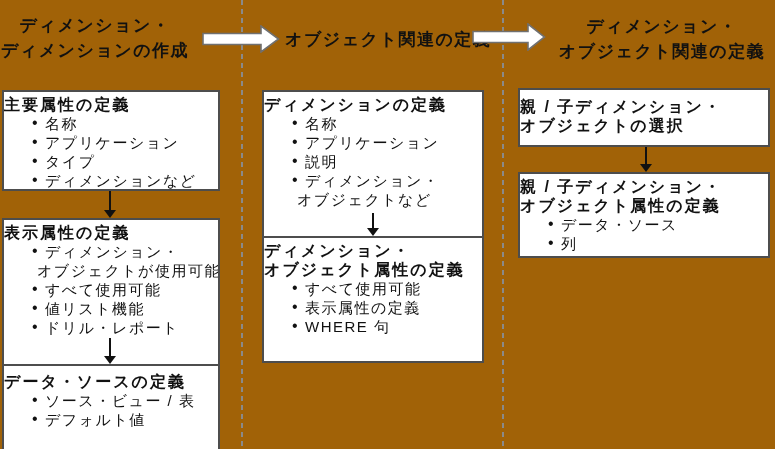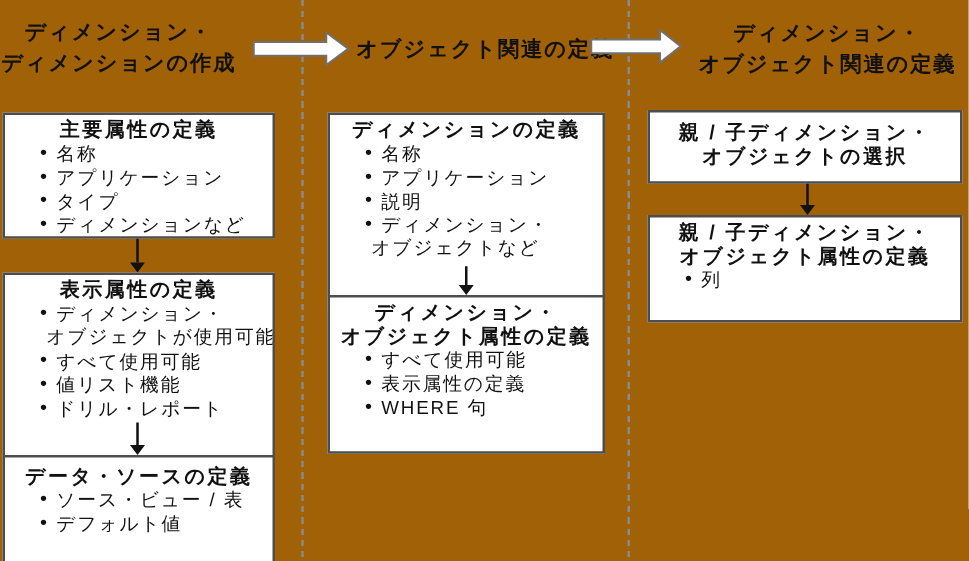--- a/index.html
+++ b/index.html
@@ -14,33 +14,33 @@
   .hdr {
     position:absolute; font-weight:bold; font-size:17px; line-height:25px;
     text-align:center; letter-spacing:1.5px; white-space:nowrap;
   }
   .bigarrow { position:absolute; }
   .box {
     position:absolute; border:2px solid #4d4d4d; background:#fff;
     box-sizing:border-box; overflow:hidden;
   }
   .btitle {
-    font-weight:bold; font-size:16px; line-height:19px; text-align:center;
+    font-weight:bold; font-size:16px; line-height:19px; 
     letter-spacing:2px; white-space:nowrap;
   }
   .pt3 { padding-top:3px; }
   .pt6 { padding-top:6px; }
   .bullets { padding:0 4px 0 24px; }
   .bullet {
     position:relative; font-size:15px; line-height:19px; padding-left:17px;
     letter-spacing:1.5px;
   }
   .bullet::before { content:"•"; position:absolute; left:4px; top:-1px; font-size:16px; }
   .bline { white-space:nowrap; }
-  .cont { margin-left:-8px;font-family:Liberation Serif, serif; }
+  .cont { margin-left:-8px; }
   .varrow { position:absolute; width:2px; background:#111; }
   .varrow::after {
     content:""; position:absolute; left:-5px; bottom:-8px;
     border-left:6px solid transparent; border-right:6px solid transparent;
     border-top:8px solid #111;
   }
 </style>
 </head>
 <body>
 
@@ -169,18 +169,21 @@
 
   <div class="varrow" style="left:645px;top:147px;height:17px"></div>
 
   <div class="box" style="left:518px;top:172px;width:252px;height:86px">
     <div class="btitle pt3">
       <div class="bline">親 / 子ディメンション・</div>
       <div class="bline">オブジェクト属性の定義</div>
     </div>
     <div class="bullets">
       <div class="bullet">
+          <div class="bline">データ・ソース</div>
+        </div>
+      <div class="bullet">
           <div class="bline">列</div>
         </div>
     </div>
   </div>
 
 </div>
 
 </body></html>

